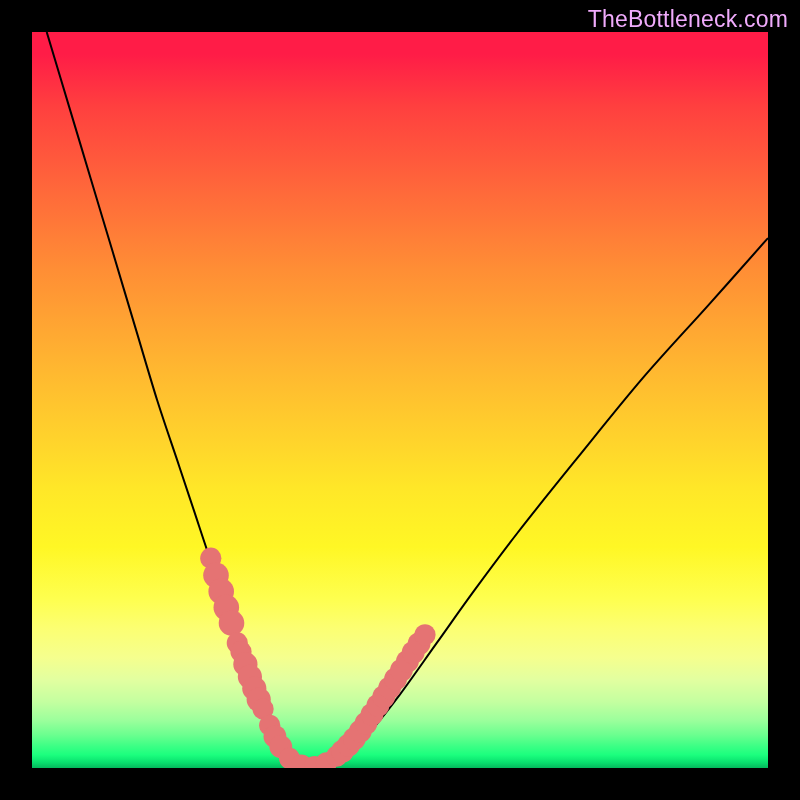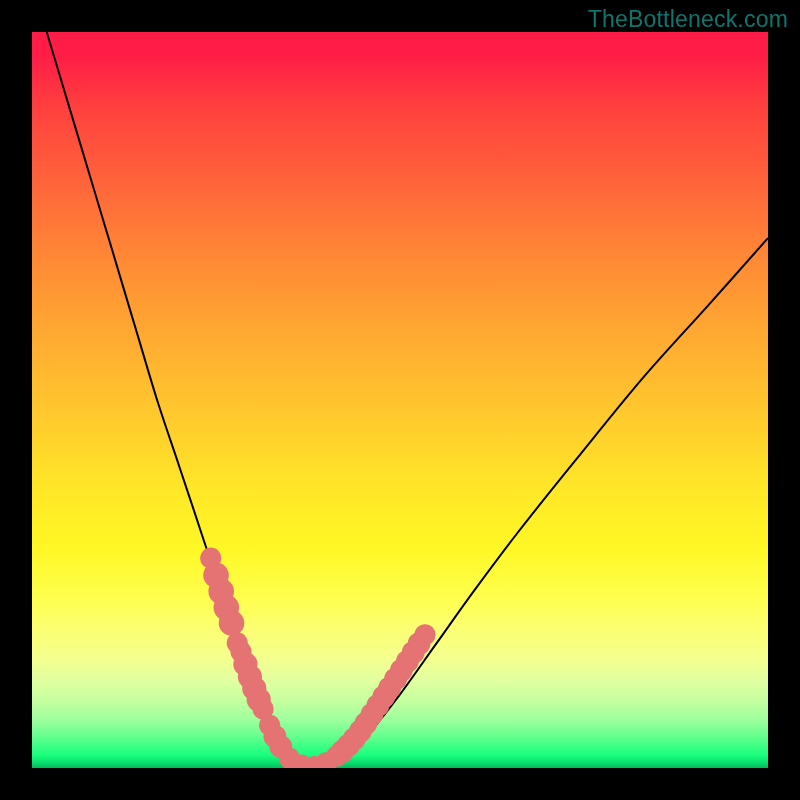--- a/index.html
+++ b/index.html
@@ -51,21 +51,21 @@
       #3dff85 97%,
       #1cff7e 98.2%,
       #09e26f 99.2%,
       #04b95d 100%
     );
   }
   .watermark {
     position: absolute;
     top: 6px;
     right: 12px;
-    color: #0f766e;
+    color: #f0abfc;
     font-size: 23px;
     letter-spacing: 0.2px;
     font-weight: 500;
   }
   svg.curve {
     position: absolute;
     inset: 0;
     width: 736px;
     height: 736px;
   }

